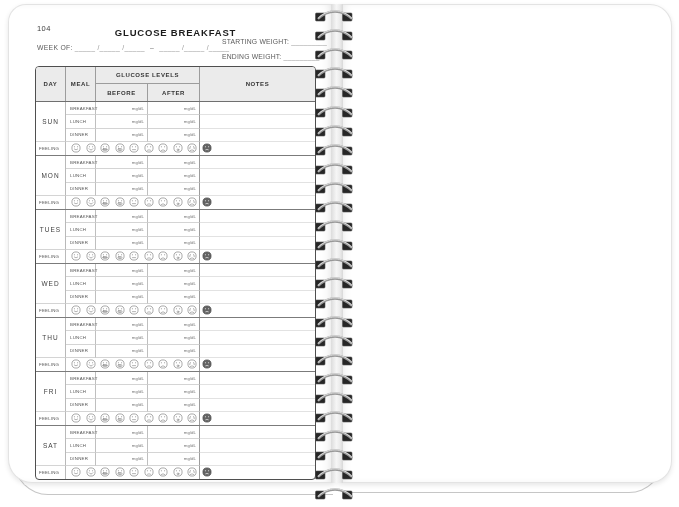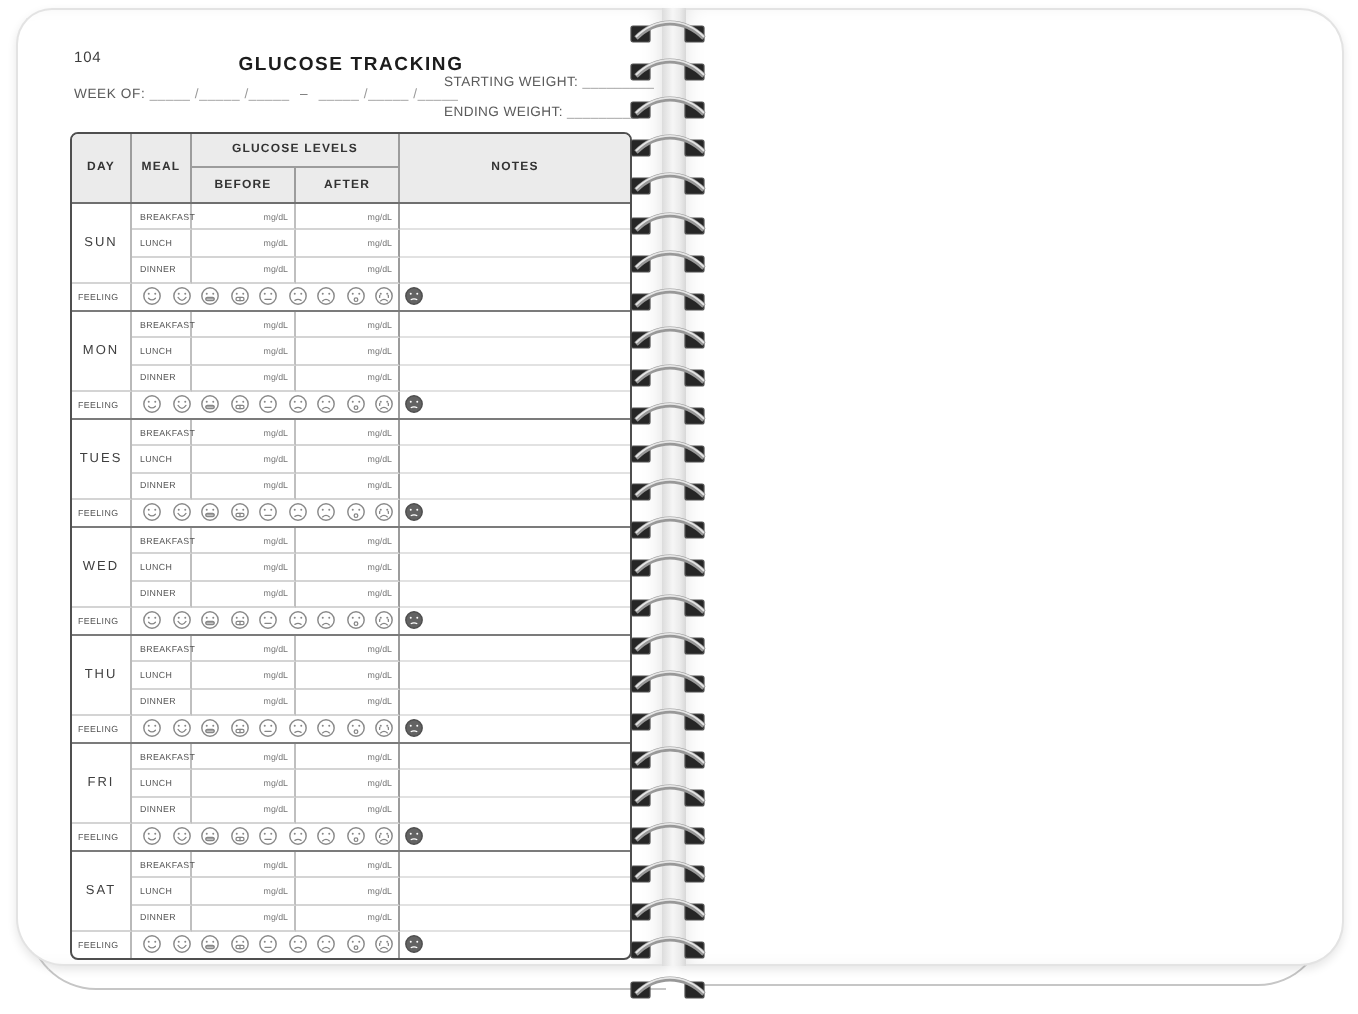--- a/index.html
+++ b/index.html
@@ -86,21 +86,21 @@
 </head>
 <body>
 
 <div id="screen">
 
   <div class="under-left"></div>
   <div class="under-right"></div>
 
   <div class="page page-left">
     <div class="page-number">104</div>
-    <div class="lp-title">GLUCOSE TRACKING</div>
+    <div class="lp-title">GLUCOSE BREAKFAST</div>
     <div class="week-of">
       <span>WEEK OF:</span>
       <span class="blank">_____ /_____ /_____</span>
       <span class="week-sep">–</span>
       <span class="blank">_____ /_____ /_____</span>
     </div>
     <div class="weights">
       <div class="wline">
         <span>STARTING WEIGHT:</span>
         <span class="blank">_________</span>

